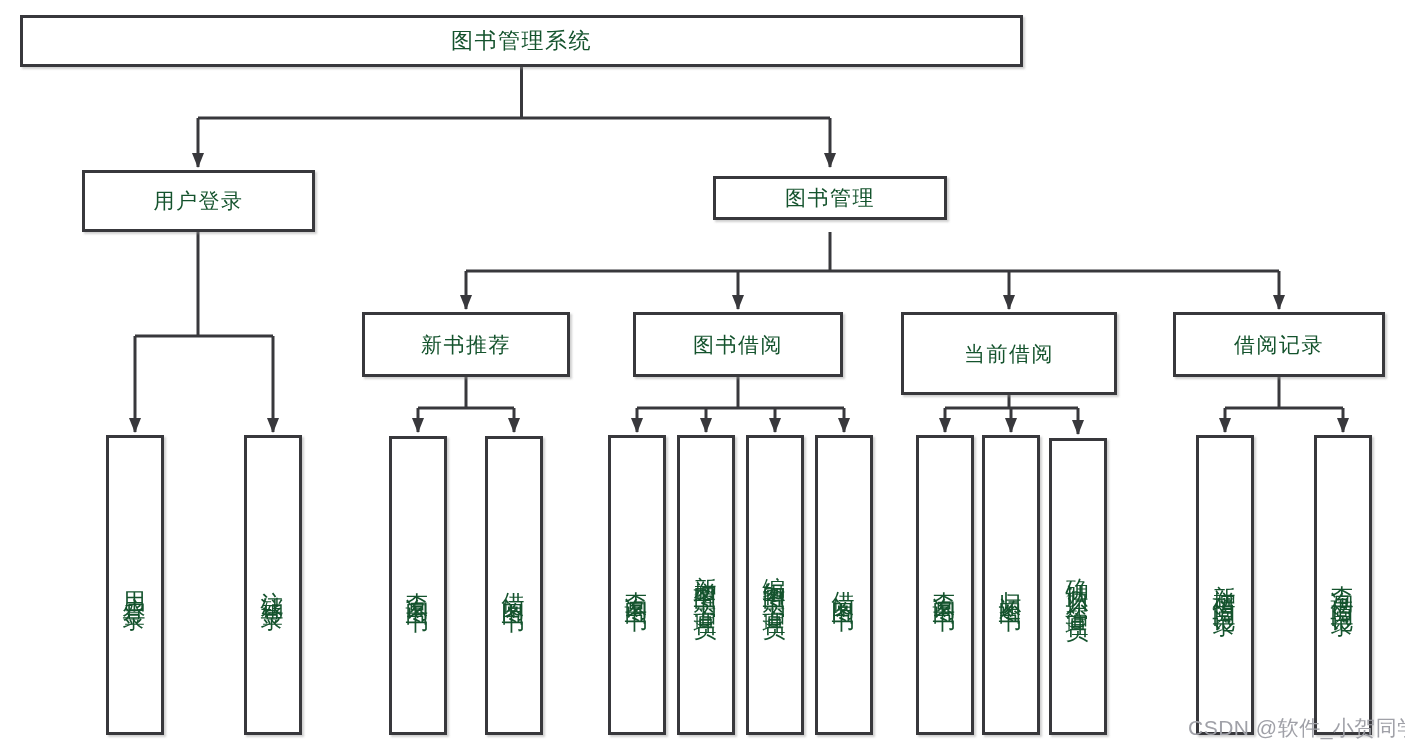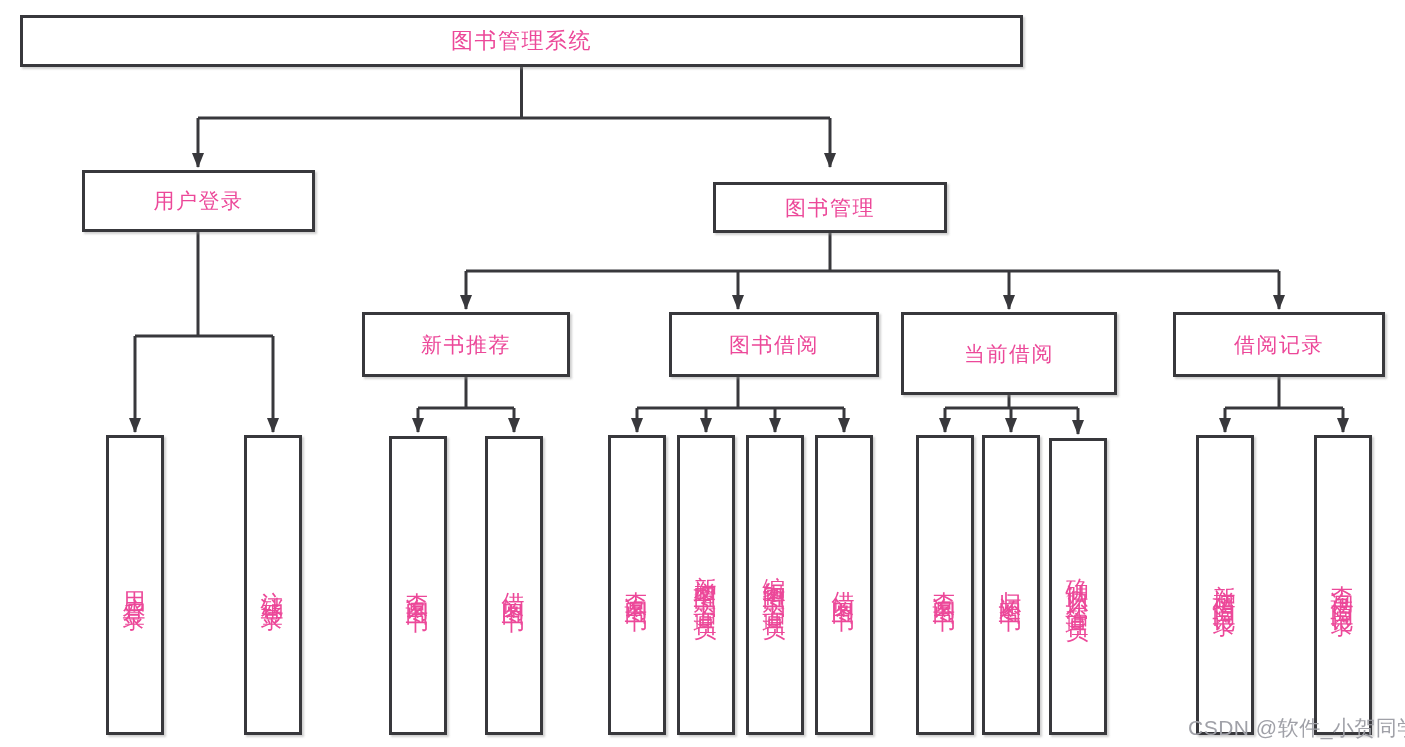--- a/index.html
+++ b/index.html
@@ -6,21 +6,21 @@
   #stage {
     position:relative; width:1405px; height:747px;
     background:#ffffff; overflow:hidden;
     font-family:"Liberation Sans", sans-serif;
   }
   #wires { position:absolute; left:0; top:0; width:1405px; height:747px; z-index:0; }
   .box {
     position:absolute; box-sizing:border-box;
     background:#ffffff; border:3px solid #38383c;
     display:flex; align-items:center; justify-content:center;
-    color:#ec4899; z-index:1;
+    color:#14532d; z-index:1;
     box-shadow:2px 2px 2px rgba(150,150,150,0.45);
   }
   .hbox { font-size:21px; letter-spacing:1.5px; }
   .root-box { font-size:22px; }
   .vbox {
     writing-mode:vertical-rl; text-orientation:mixed;
     font-size:23px; letter-spacing:6px;
   }
   .watermark {
     position:absolute; left:1188px; top:714px; z-index:3;
@@ -82,28 +82,28 @@
     </g>
   </svg>
 
   <div class="box hbox root-box" style="left:20px; top:15px; width:1003px; height:52px;">
     <span>图书管理系统</span>
   </div>
 
   <div class="box hbox" style="left:82px; top:170px; width:233px; height:62px;">
     <span>用户登录</span>
   </div>
-  <div class="box hbox" style="left:713px; top:182px; width:234px; height:51px;">
+  <div class="box hbox" style="left:713px; top:176px; width:234px; height:44px;">
     <span>图书管理</span>
   </div>
 
   <div class="box hbox" style="left:362px; top:312px; width:208px; height:65px;text-align:right;">
     <span>新书推荐</span>
   </div>
-  <div class="box hbox" style="left:633px; top:312px; width:210px; height:65px;margin-left:36px;">
+  <div class="box hbox" style="left:633px; top:312px; width:210px; height:65px;">
     <span>图书借阅</span>
   </div>
   <div class="box hbox" style="left:901px; top:312px; width:216px; height:83px;">
     <span>当前借阅</span>
   </div>
   <div class="box hbox" style="left:1173px; top:312px; width:212px; height:65px;">
     <span>借阅记录</span>
   </div>
 
   <div class="box vbox" style="left:106px; top:435px; width:58px; height:300px;">

